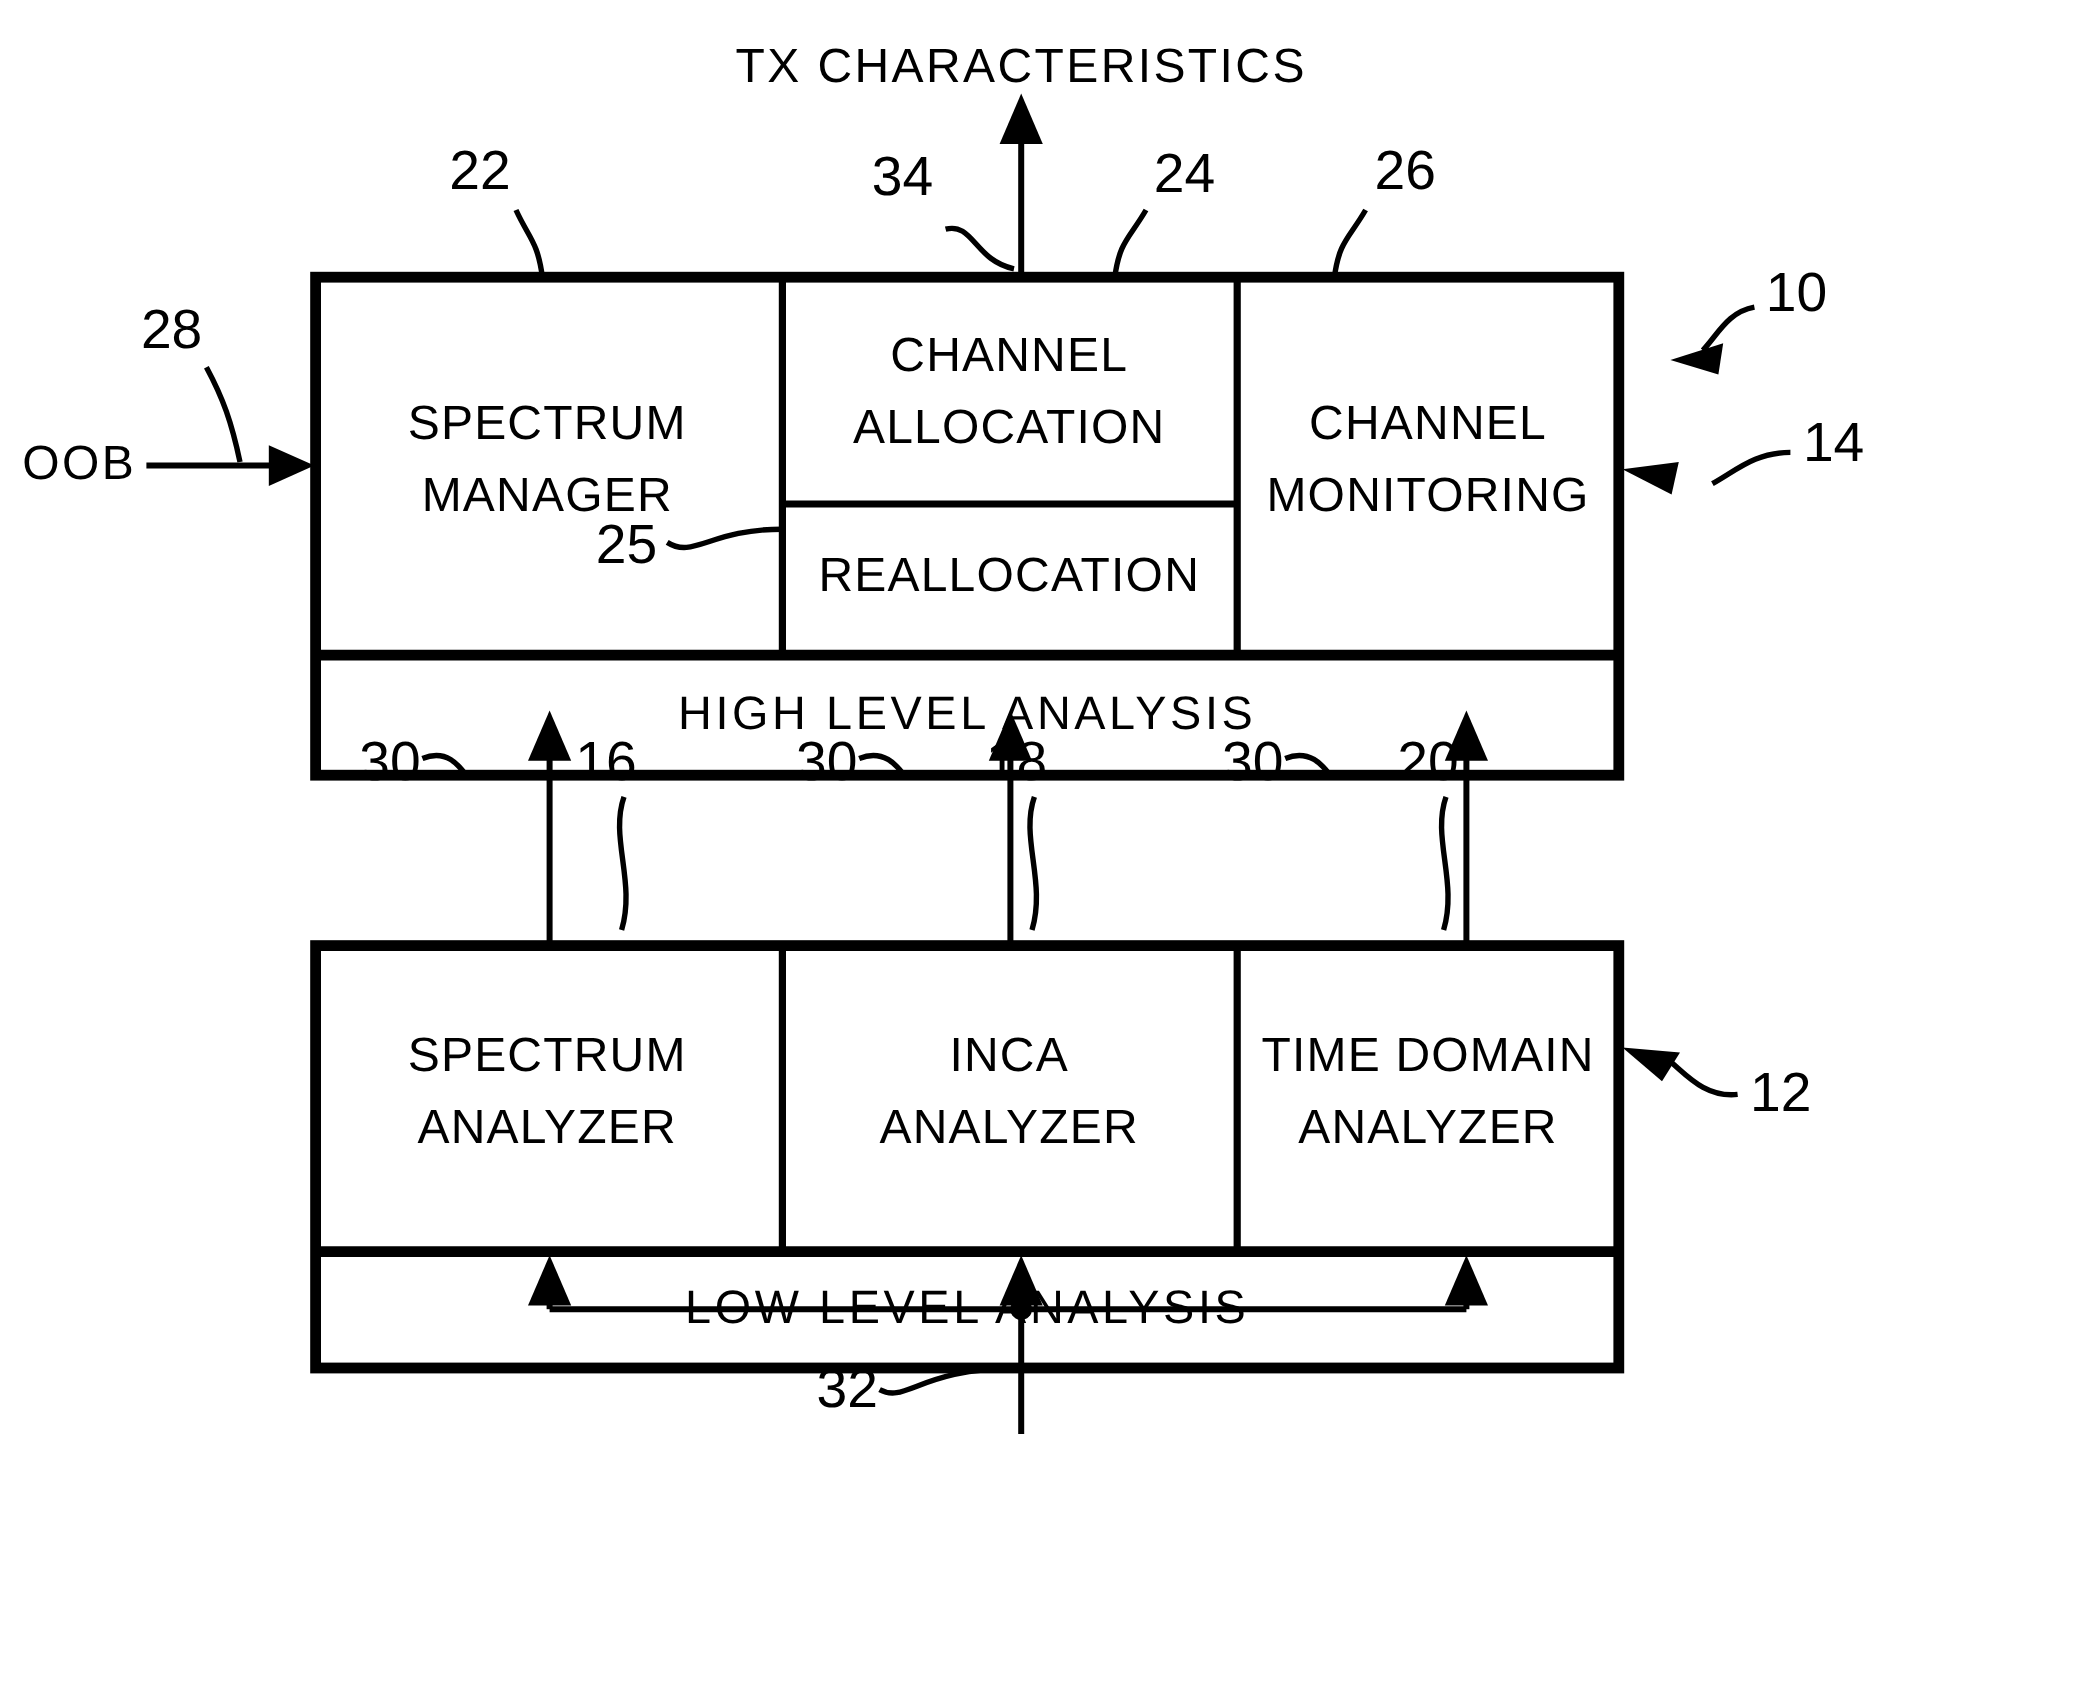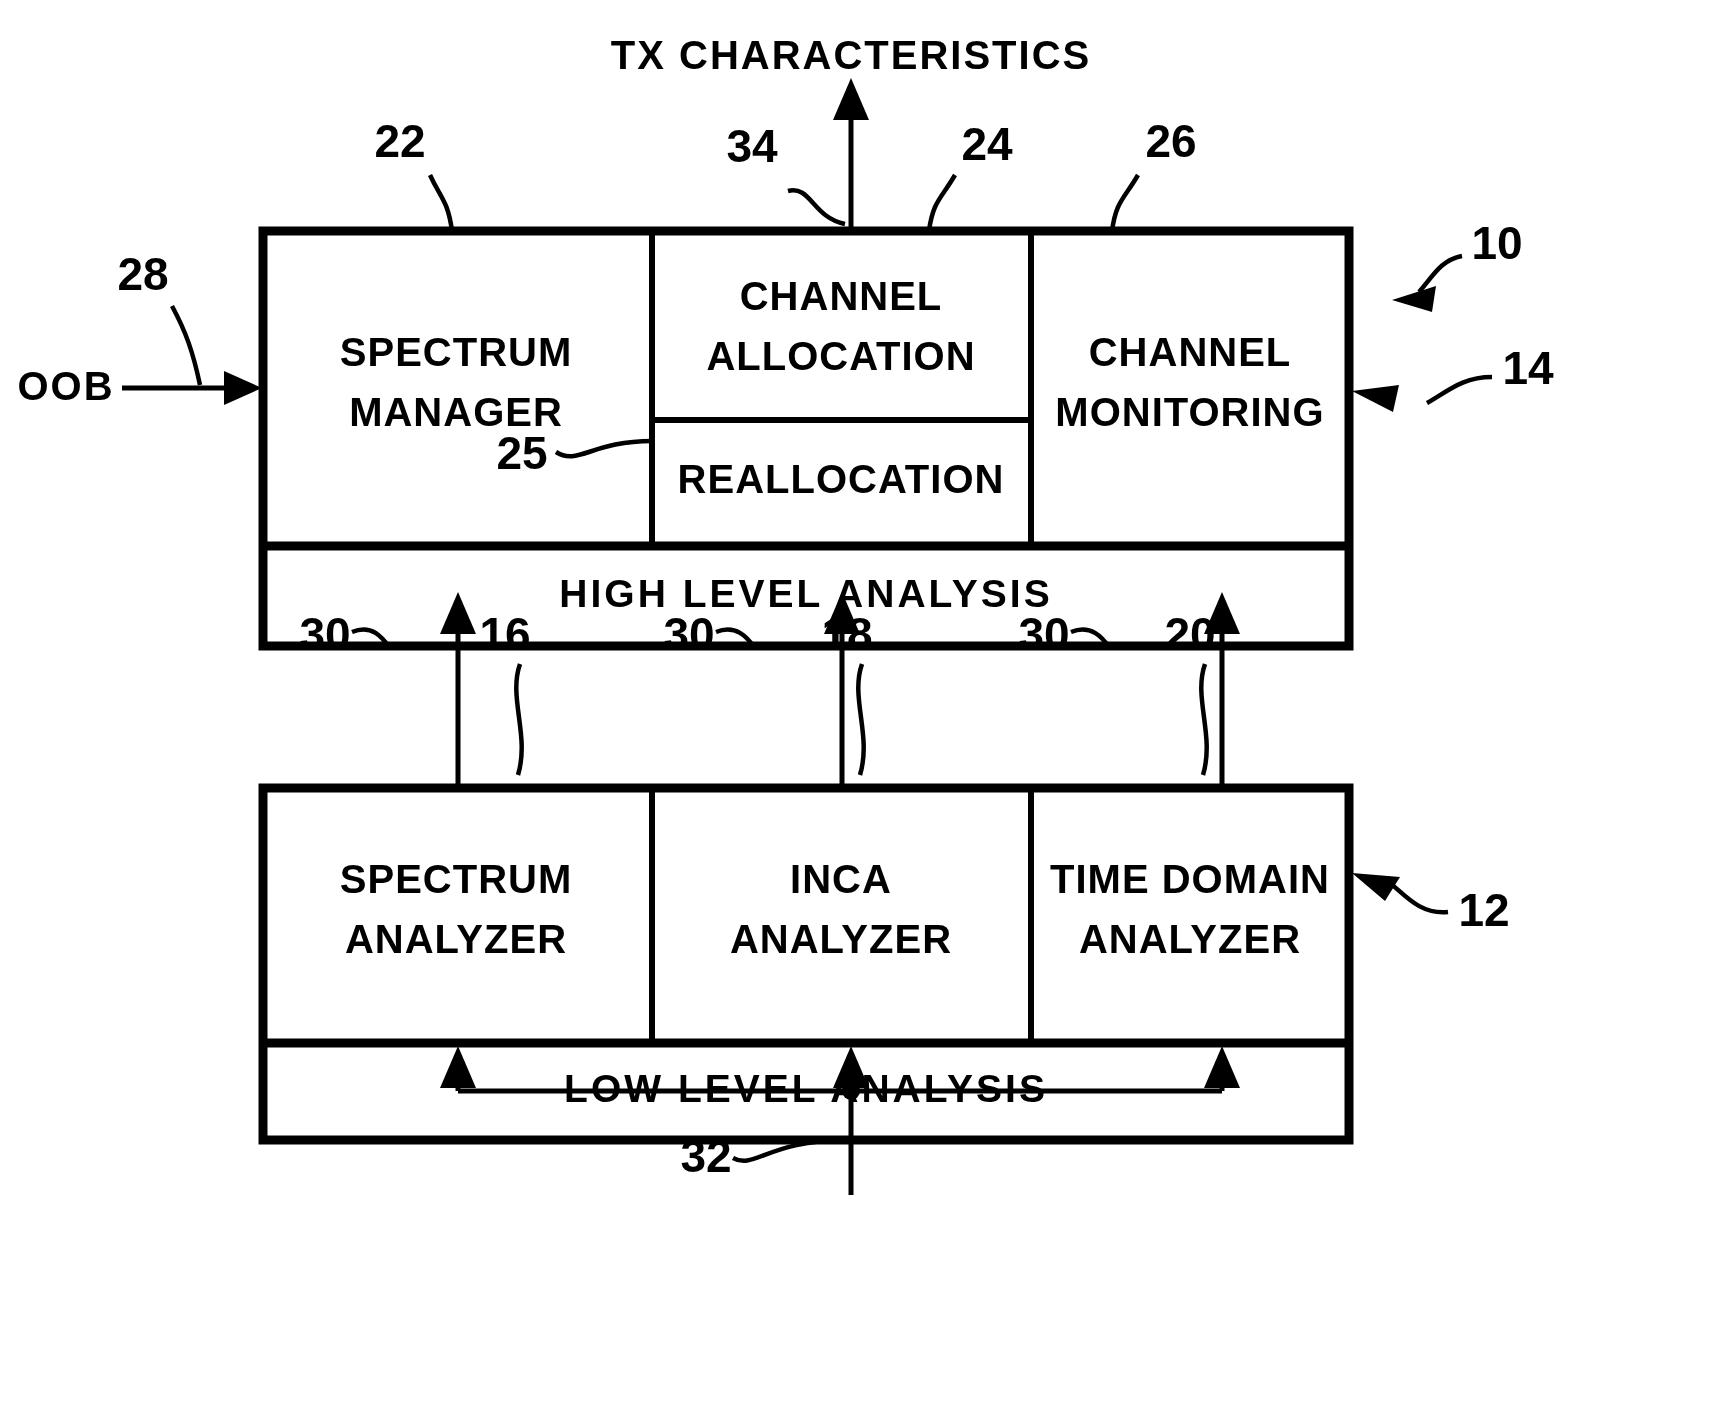--- a/index.html
+++ b/index.html
@@ -9,21 +9,20 @@
   }
   body {
     font-family: "Liberation Sans", sans-serif;
   }
   #canvas {
     position: relative;
     width: 1730px;
     height: 1195px;
     background: #ffffff;
     overflow: hidden;
-    font-weight: bold;
   }
   svg.diagram {
     position: absolute;
     left: 0;
     top: 0;
     width: 1730px;
     height: 1410px;
   }
   .blk-text {
     font-family: "Liberation Sans", sans-serif;

